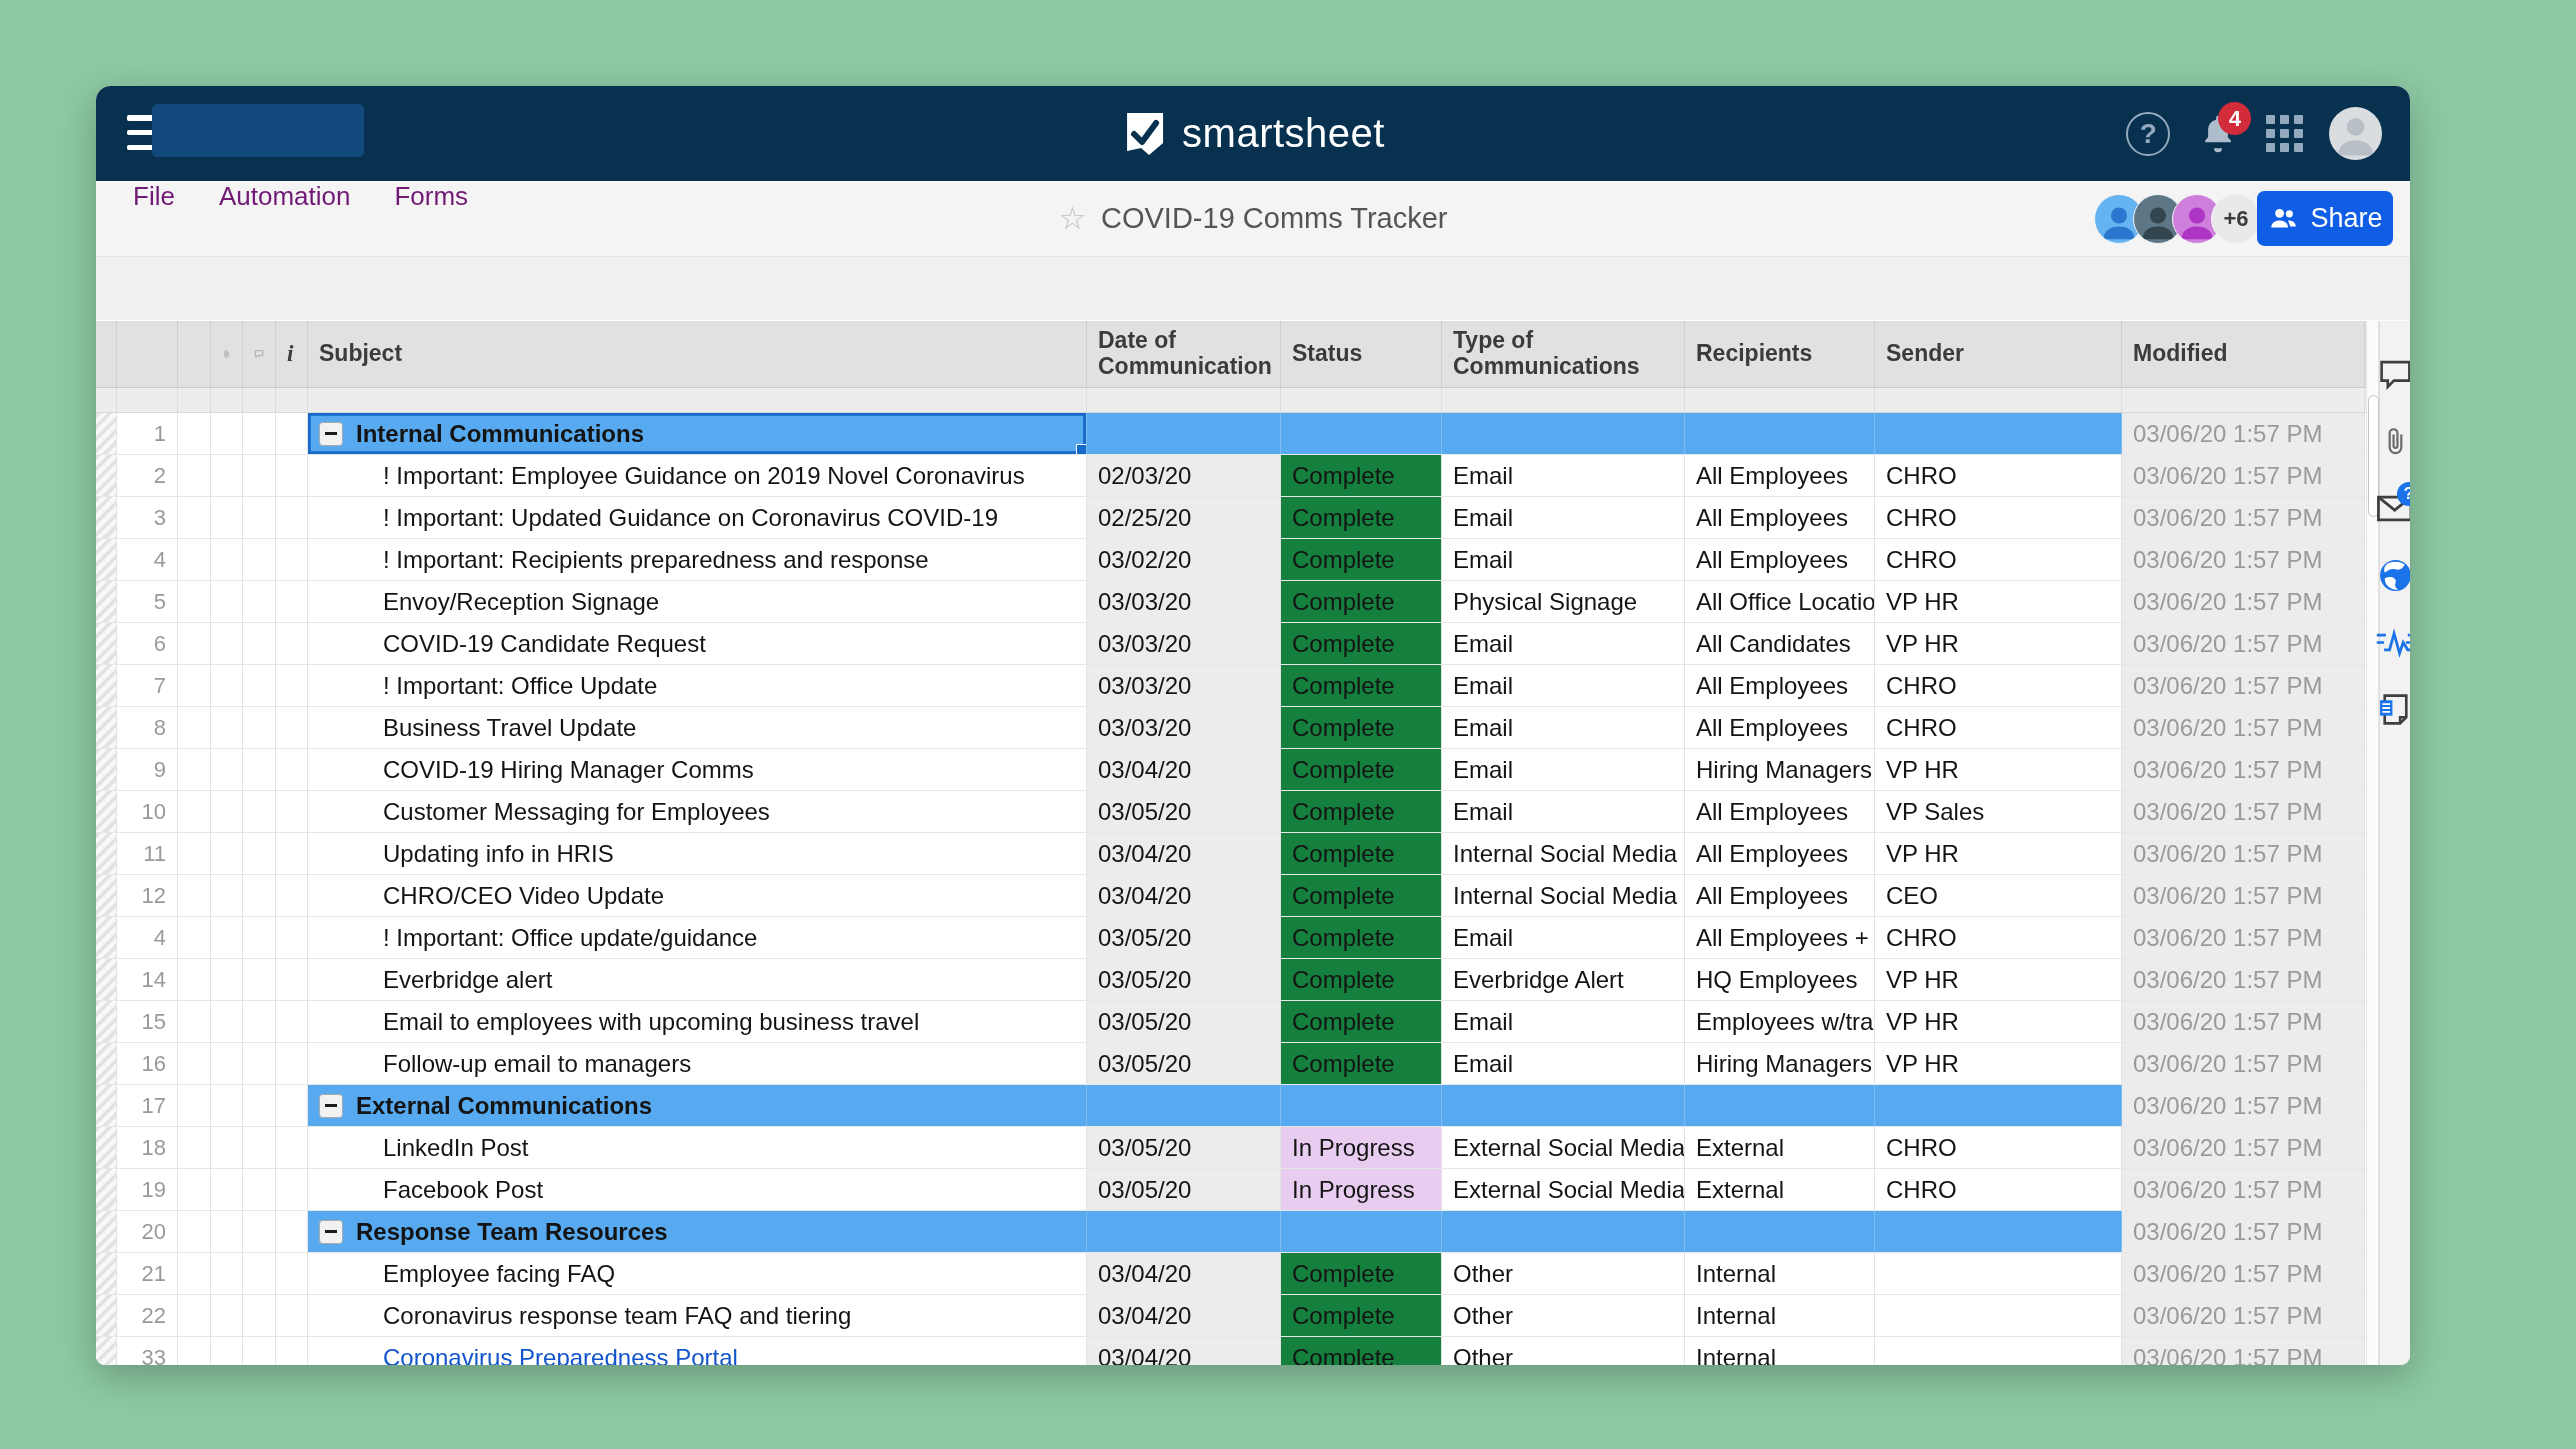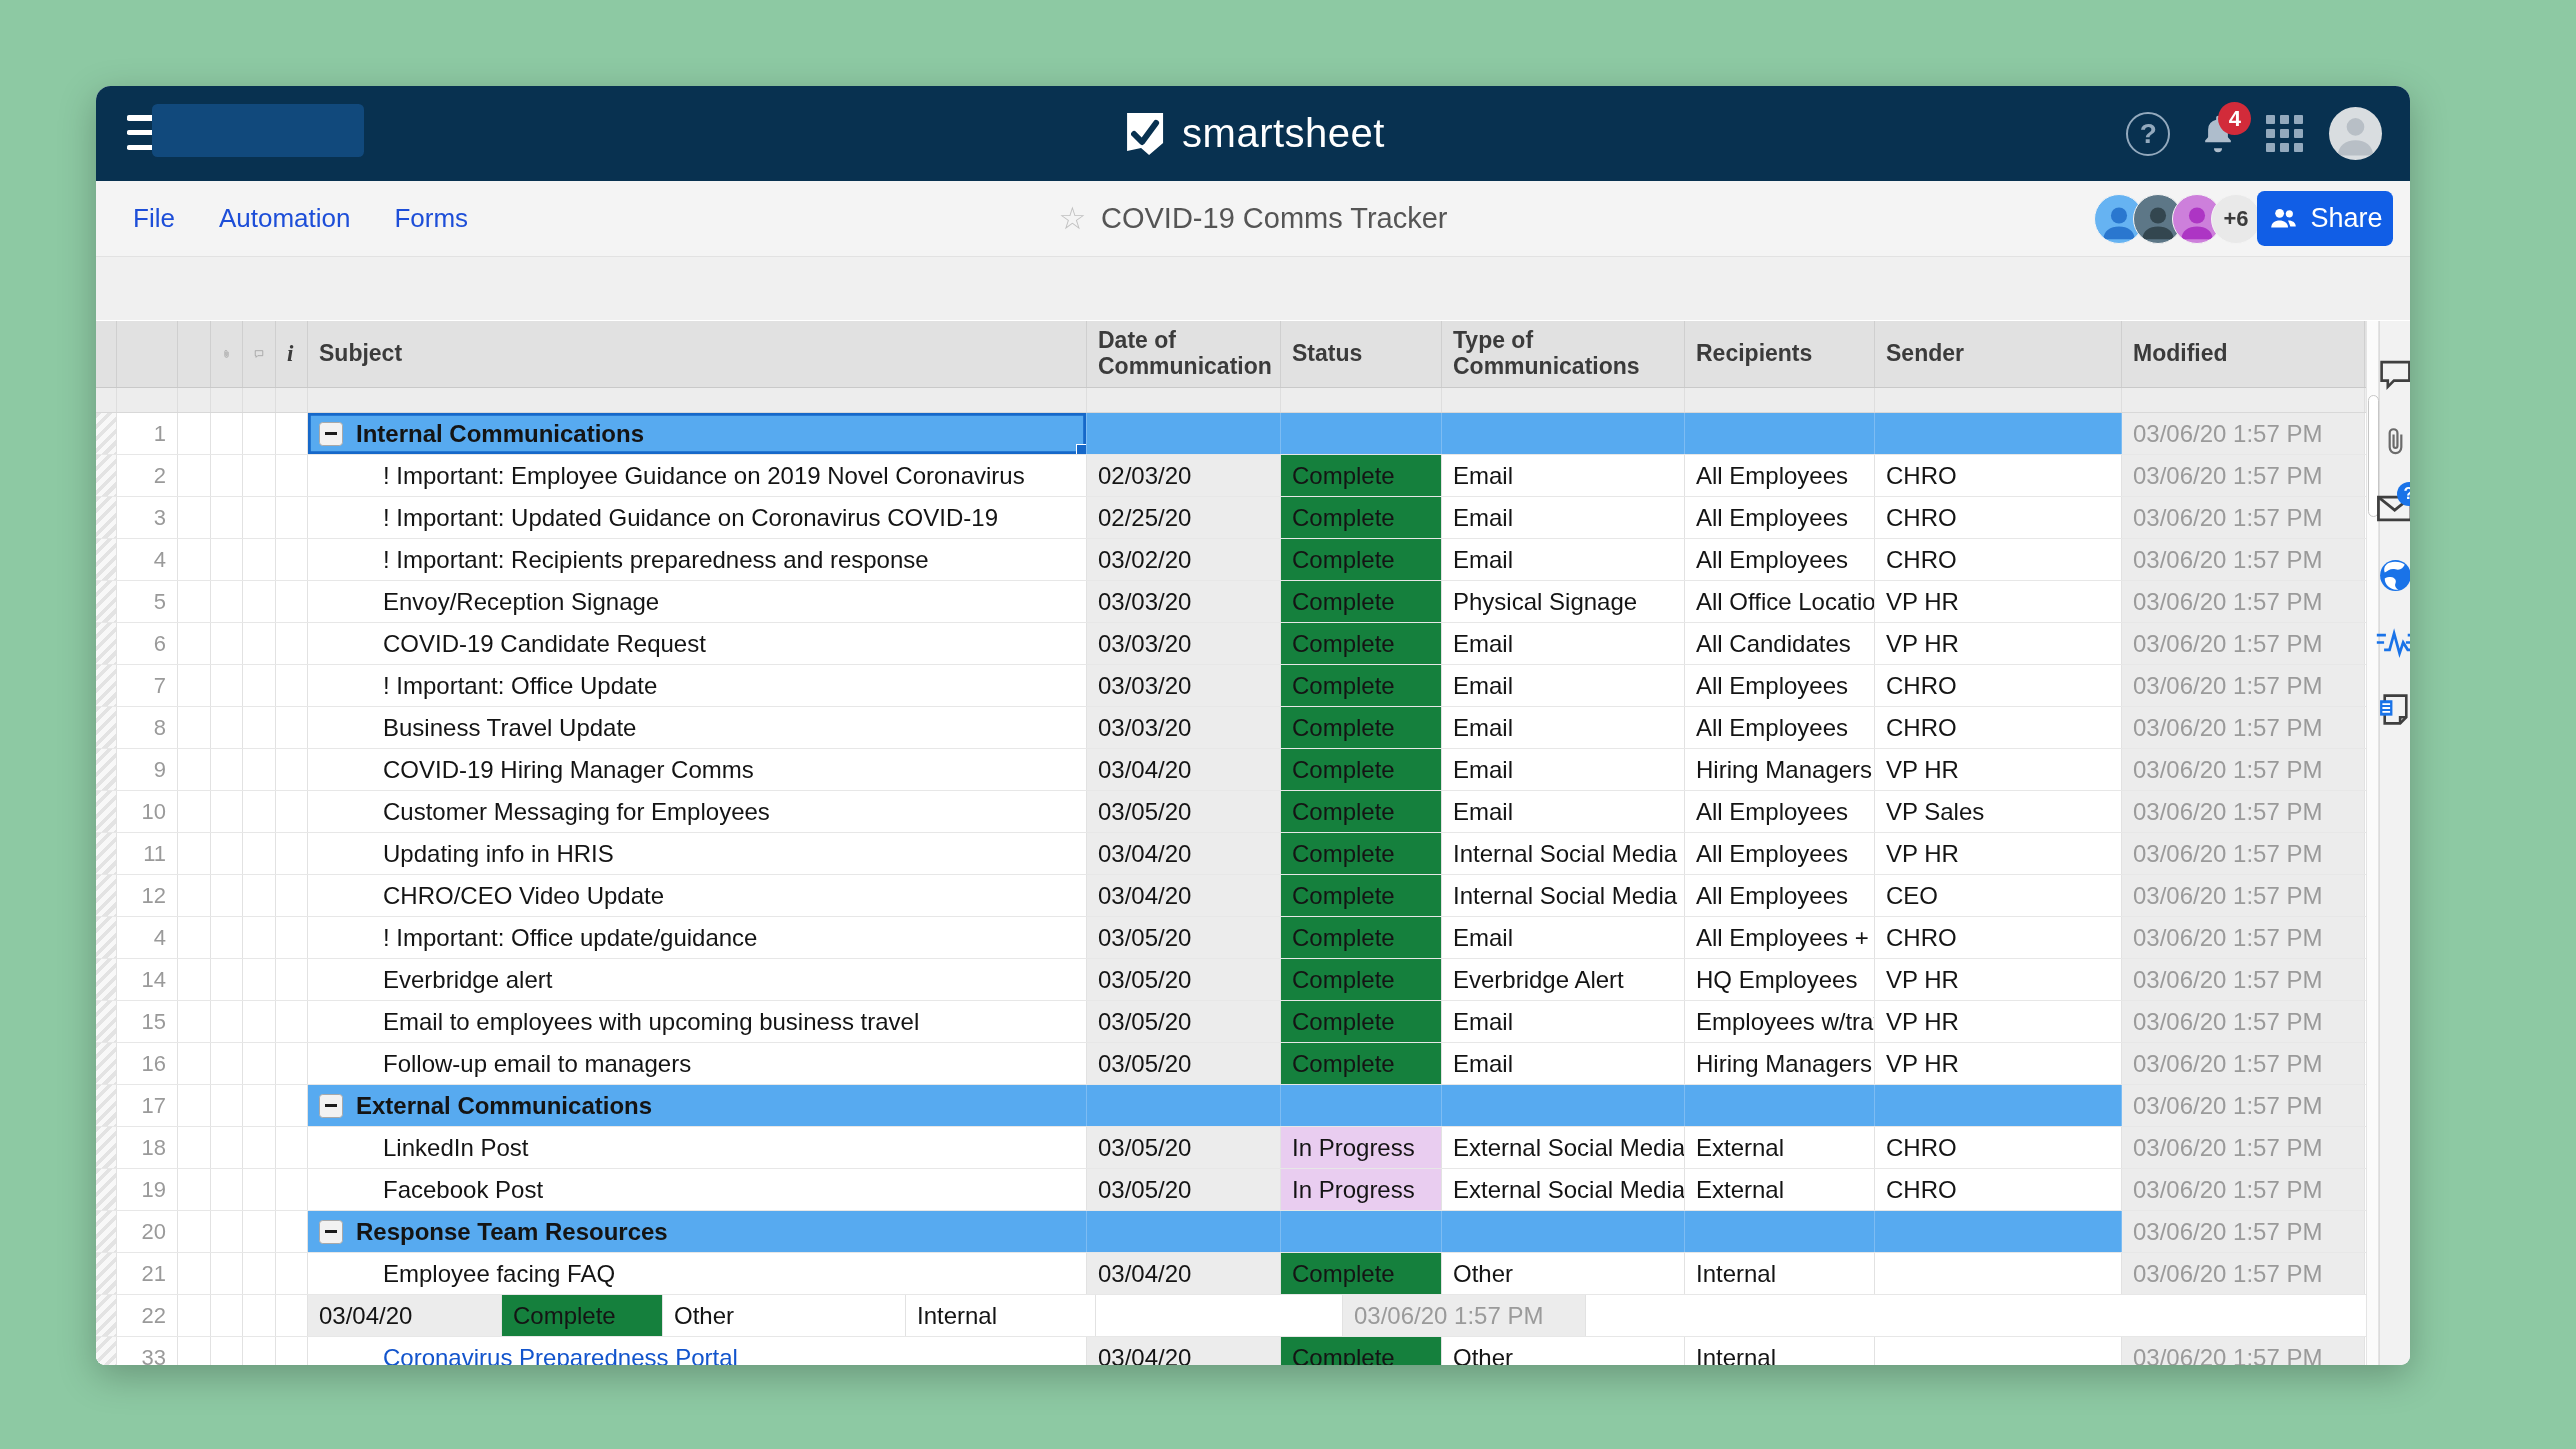--- a/index.html
+++ b/index.html
@@ -17,21 +17,21 @@
   .abicons{position:absolute;right:28px;top:0;height:95px;display:flex;align-items:center;gap:26px}
   .helpc{width:40px;height:40px;border:2.8px solid #93a9bd;border-radius:50%;color:#93a9bd;font-size:28px;font-weight:700;display:flex;align-items:center;justify-content:center}
   .bellwrap{position:relative;width:44px;height:44px}
   .badge{position:absolute;top:-9.2px;right:-11px;min-width:33px;height:33px;background:#d22b3a;border-radius:50%;color:#fff;font-size:22px;font-weight:700;display:flex;align-items:center;justify-content:center}
   .gridicon{display:grid;grid-template-columns:repeat(3,9.2px);grid-template-rows:repeat(3,9.2px);gap:4.6px}
   .gridicon i{background:#93a9bd;border-radius:0.9px}
   .avatar-top{width:53px;height:53px;border-radius:50%;background:#d9dde0;overflow:hidden;display:flex;align-items:flex-end;justify-content:center}
 
   
   .menubar{position:absolute;left:0;top:95px;width:100%;height:75px;background:#f4f4f4;border-bottom:0.9px solid #e2e2e2}
-  .mitems{position:absolute;left:37px;top:0;height:75px;display:flex;align-items:center;gap:44px;font-size:26px;color:#1d4ed8}
+  .mitems{position:absolute;left:37px;top:0;height:75px;display:flex;gap:44px;font-size:26px;color:#701a75}
   .mitems span{cursor:pointer}
   .titlewrap{position:absolute;left:50%;top:0;transform:translateX(-50%);height:75px;display:flex;align-items:center;gap:14.7px}
   .star{color:#c0c0c0;font-size:31px}
   .sheettitle{font-size:29px;color:#555}
   .collab{position:absolute;right:149px;top:0;height:75px;display:flex;align-items:center}
   .av{width:48px;height:48px;border-radius:50%;margin-left:-11px;display:flex;align-items:flex-end;justify-content:center;overflow:hidden;border:1.8px solid #f4f4f4}
   .av:first-child{margin-left:0}
   .av.plus{background:#e9e9e9;color:#3c3c3c;font-size:22px;font-weight:600;align-items:center}
   .sharebtn{position:absolute;right:16.6px;top:10px;width:136px;height:55px;background:#115ee6;border-radius:7.4px;display:flex;align-items:center;justify-content:center;gap:11px;color:#fff;font-size:27px;font-weight:500;cursor:pointer}
 
@@ -578,20 +578,23 @@
           <div class="cell cw-sender"></div>
           <div class="cell cw-mod locked modtext">03/06/20 1:57 PM</div>
         </div>
         <div class="row">
           <div class="cell cw-handle"></div>
           <div class="cell cw-num">22</div>
           <div class="cell cw-n1"></div>
           <div class="cell cw-n2"></div>
           <div class="cell cw-n3"></div>
           <div class="cell cw-n4"></div>
+          <div class="cell cw-subject subject child">
+            <span>Coronavirus response team FAQ and tiering</span>
+          </div>
           <div class="cell cw-date locked">03/04/20</div>
           <div class="cell cw-status st-complete">Complete</div>
           <div class="cell cw-type">Other</div>
           <div class="cell cw-rec">Internal</div>
           <div class="cell cw-sender"></div>
           <div class="cell cw-mod locked modtext">03/06/20 1:57 PM</div>
         </div>
         <div class="row">
           <div class="cell cw-handle"></div>
           <div class="cell cw-num">33</div>

